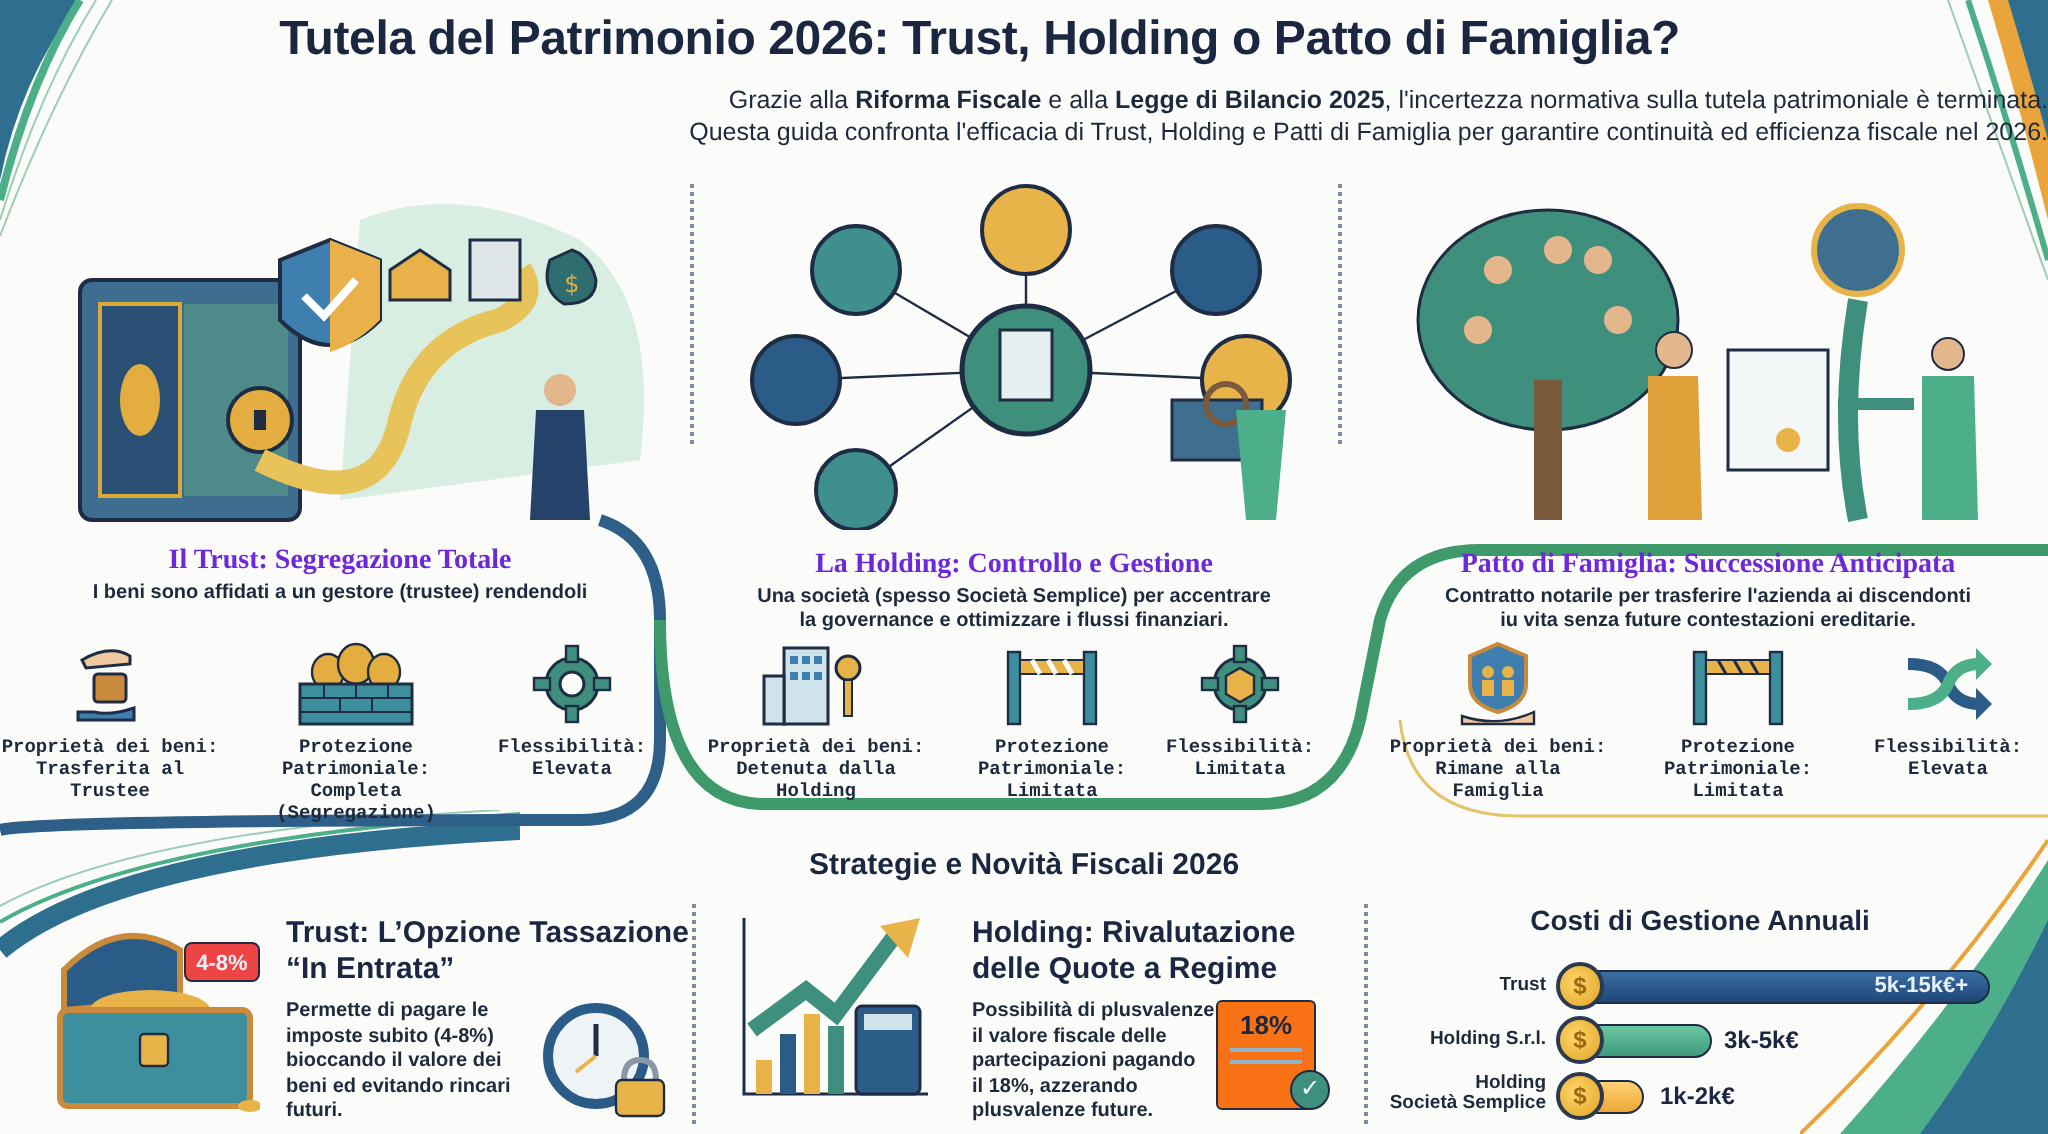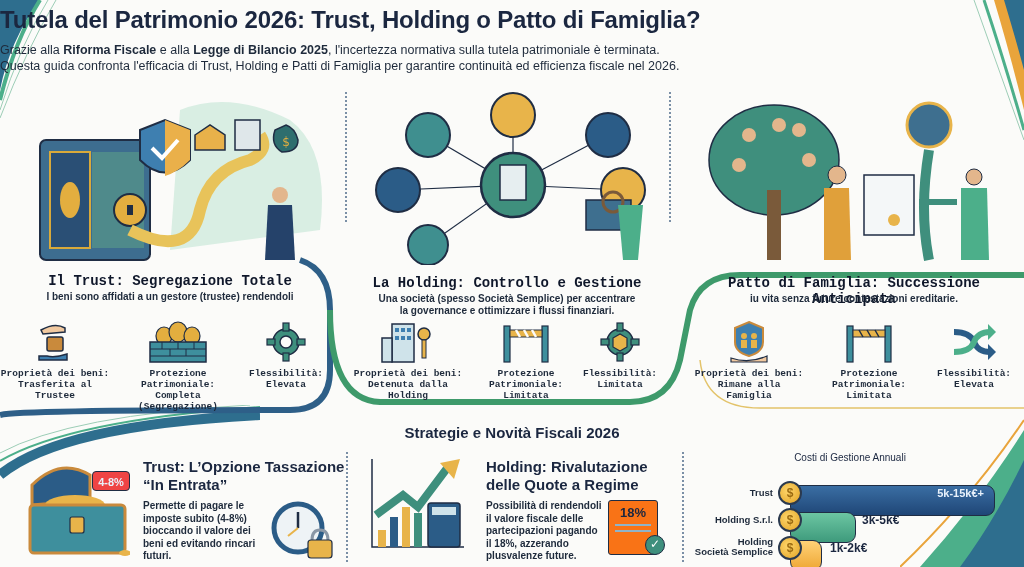--- a/index.html
+++ b/index.html
@@ -1,53 +1,53 @@
 <!DOCTYPE html>
 <html><head>
 <meta charset="utf-8">
 <style>
   * { box-sizing: border-box; margin: 0; padding: 0; }
   html, body { width: 1024px; height: 567px; overflow: hidden; background: #fbfbf9; }
   body { font-family: "DejaVu Sans", sans-serif; color: #1c2a3f; position: relative; }
 
   .deco { position: absolute; pointer-events: none; }
 
-  .title { position: absolute; top: 6px; left: 0; width: 840px; text-align: left;
+  .title { position: absolute; top: 6px; left: 0; width: 840px; text-align: right;
     font-family: "Liberation Sans", sans-serif; font-weight: 700; font-size: 24px; color: #1b2740; letter-spacing: -0.2px; }
-  .subtitle { position: absolute; top: 42px; left: 0; width: 1024px; text-align: left;
+  .subtitle { position: absolute; top: 42px; left: 0; width: 1024px; text-align: right;
     font-family: "Liberation Sans", sans-serif; font-size: 12.5px; line-height: 16px; color: #1e2a3b; }
   .subtitle b { font-weight: 700; }
 
   .panel { position: absolute; }
   .illus { position: absolute; }
   .panel-title { position: absolute; width: 100%; text-align: center; font-weight: 700; font-size: 14px;
-    font-family: Liberation Mono, monospace; color: #0f172a; }
+    font-family: Liberation Serif, serif; color: #6d28d9; }
   .panel-desc { position: absolute; width: 100%; text-align: center; font-size: 10px; line-height: 12px;
     font-family: "Liberation Sans", sans-serif; color: #1e2a3b; font-weight: 700; }
   .feat { position: absolute; text-align: center; font-family: Liberation Mono, monospace;
     font-size: 9.5px; line-height: 11px; font-weight: 700; color: #1e2a3b; }
   .feat svg { display: block; margin: 0 auto 4px; }
 
   .dots { position: absolute; width: 0; border-left: 2px dotted #7a8fa6; }
 
   .section-title { position: absolute; top: 424px; left: 0; width: 1024px; text-align: center;
     font-family: "Liberation Sans", sans-serif; font-weight: 700; font-size: 15px; color: #1b2740; }
 
   .bt-title { position: absolute; font-family: "Liberation Sans", sans-serif; font-weight: 700; font-size: 15px; line-height: 18px; color: #1b2740; }
   .bt-desc { position: absolute; font-family: "Liberation Sans", sans-serif; font-weight: 700; font-size: 10px; line-height: 12.5px; color: #1e2a3b; }
 
   .cost-title { position: absolute; left: 730px; top: 452px; width: 240px; text-align: center;
-    font-family: "Liberation Sans", sans-serif; font-weight: 400; font-size: 10px; color: #1b2740; }
+    font-family: "Liberation Sans", sans-serif; font-weight: 700; font-size: 14px; color: #1b2740; }
   .cost-row { position: absolute; left: 690px; height: 24px; width: 330px; }
   .cost-label { position: absolute; right: 247px; text-align: right; font-family: "Liberation Sans", sans-serif;
     font-weight: 700; font-size: 9.5px; line-height: 10px; color: #1e2a3b; }
   .coin { position: absolute; left: 88px; top: 0; width: 24px; height: 24px; border-radius: 50%;
     background: radial-gradient(circle at 40% 40%, #ffd66b, #e1a224); border: 2px solid #2b3a4f;
     text-align: center; line-height: 20px; font-size: 12px; font-weight: 700; color: #9b6a10; font-family: "Liberation Sans", sans-serif; z-index: 2; }
-  .bar { position: absolute; left: 100px; top: 4px; height: 31px; border-radius: 9px; border: 1.5px solid #1f2d44; }
+  .bar { position: absolute; left: 100px; top: 4px; height: 17px; border-radius: 9px; border: 1.5px solid #1f2d44; }
   .bar-value { position: absolute; font-family: "Liberation Sans", sans-serif; font-weight: 700; font-size: 12px; color: #1b2740; }
   .bar-inside { position: absolute; right: 10px; top: 0; line-height: 14px; font-family: "Liberation Sans", sans-serif; font-weight: 700; font-size: 11px; color: #e8f1fb; }
 </style>
 </head>
 <body>
 
 <svg class="deco" style="left:0;top:0" width="120" height="120" viewBox="0 0 120 120">
   <path d="M0 0 L40 0 Q10 40 0 90 Z" fill="#2e6e8e"></path>
   <path d="M40 0 Q15 40 0 100" stroke="#4caf8a" stroke-width="4" fill="none"></path>
   <path d="M48 0 Q20 45 0 110" stroke="#9ccdb6" stroke-width="1" fill="none"></path>
@@ -229,20 +229,21 @@
     <rect x="165" y="85" width="50" height="60" fill="#f4f7f8" stroke="#1f2d44" stroke-width="1.5"></rect>
     <circle cx="195" cy="130" r="6" fill="#e8b44a"></circle>
     <circle cx="138" cy="85" r="9" fill="#e3b68c" stroke="#1f2d44" stroke-width="1"></circle>
     <path d="M125 98 L150 98 L152 170 L125 170 Z" fill="#e0a03a"></path>
     <circle cx="275" cy="87" r="8" fill="#e3b68c" stroke="#1f2d44" stroke-width="1"></circle>
     <path d="M262 98 L288 98 L290 170 L262 170 Z" fill="#4caf8a"></path>
     <path d="M258 112 L220 112" stroke="#3f8f7d" stroke-width="6"></path>
   </svg>
   <div class="panel-title" style="top:195px">Patto di Famiglia: Successione Anticipata</div>
   <div class="panel-desc" style="top:213px">
+    <div>Contratto notarile per trasferire l'azienda ai discendonti</div>
       <div>iu vita senza future contestazioni ereditarie.</div>
   </div>
   <div class="feat" style="left:10px;top:240px;width:110px">
     <svg width="44" height="44" viewBox="0 0 44 44">
       <path d="M22 2 L36 8 L36 22 Q36 32 22 36 Q8 32 8 22 L8 8 Z" fill="#3e7fb0" stroke="#c98a3c" stroke-width="2"></path>
       <circle cx="17" cy="16" r="3" fill="#e8b44a"></circle>
         <circle cx="27" cy="16" r="3" fill="#e8b44a"></circle>
       <rect x="14" y="20" width="6" height="8" fill="#e8b44a"></rect>
         <rect x="24" y="20" width="6" height="8" fill="#e8b44a"></rect>
       <path d="M4 38 Q22 44 40 36 L40 42 L4 42 Z" fill="#f1c9a0" stroke="#1f2d44" stroke-width="1.2"></path>
@@ -312,21 +313,21 @@
   <path d="M8 60 L35 40 L50 52 L80 12" stroke="#3e8f7d" stroke-width="8" fill="none"></path>
   <path d="M72 8 L92 4 L86 24 Z" fill="#e8b44a"></path>
   <rect x="60" y="48" width="32" height="44" rx="3" fill="#2b5c87" stroke="#1f2d44" stroke-width="1.5"></rect>
   <rect x="64" y="52" width="24" height="8" fill="#cfe3ea"></rect>
 </svg>
 <div class="bt-title" style="left:486px;top:458px">
   <div>Holding: Rivalutazione</div>
     <div>delle Quote a Regime</div>
 </div>
 <div class="bt-desc" style="left:486px;top:500px">
-  <div>Possibilità di rendendoli</div>
+  <div>Possibilità di plusvalenze</div>
     <div>il valore fiscale delle</div>
     <div>partecipazioni pagando</div>
     <div>il 18%, azzerando</div>
     <div>plusvalenze future.</div>
 </div>
 <div style="position:absolute;left:608px;top:500px;width:50px;height:55px;background:#f97316;border:1.5px solid #1f2d44;border-radius:3px">
   <div style="text-align:center;font-family:'Liberation Sans',sans-serif;font-weight:700;font-size:13px;margin-top:4px;color:#1b2740">18%</div>
   <div style="margin:4px 6px;height:2px;background:#8fb3c8"></div>
   <div style="margin:4px 6px;height:2px;background:#8fb3c8"></div>
 </div>

